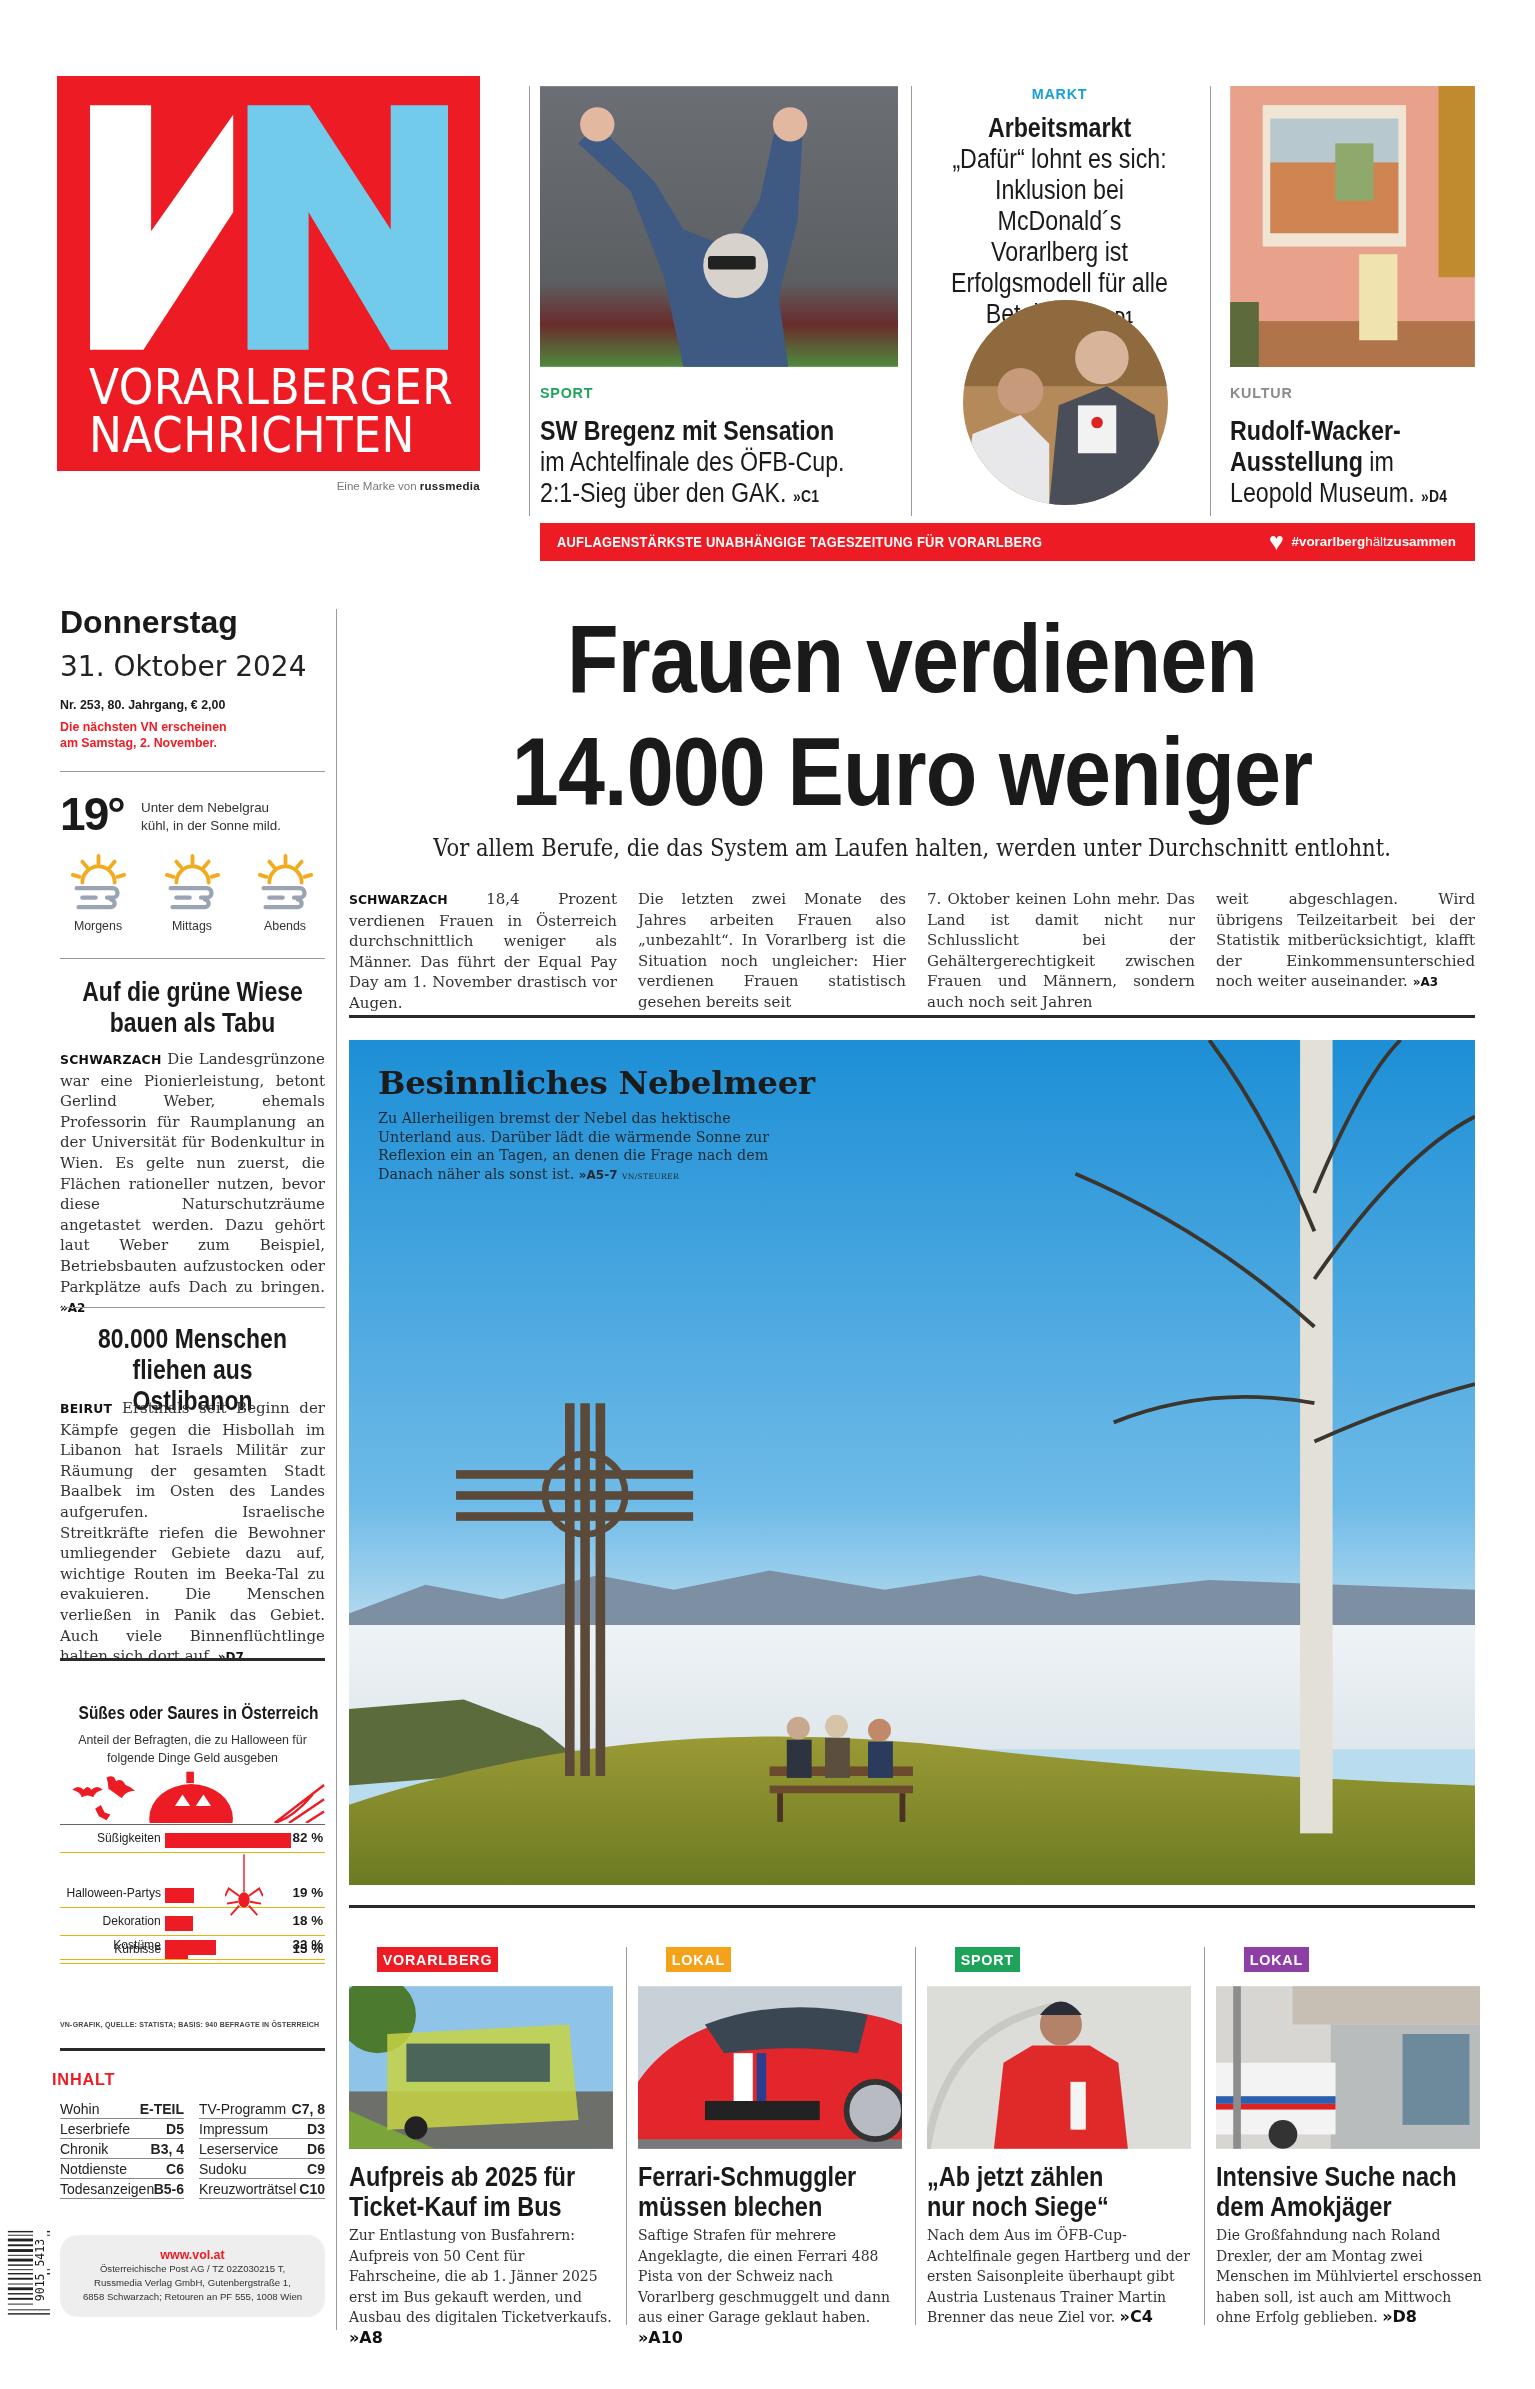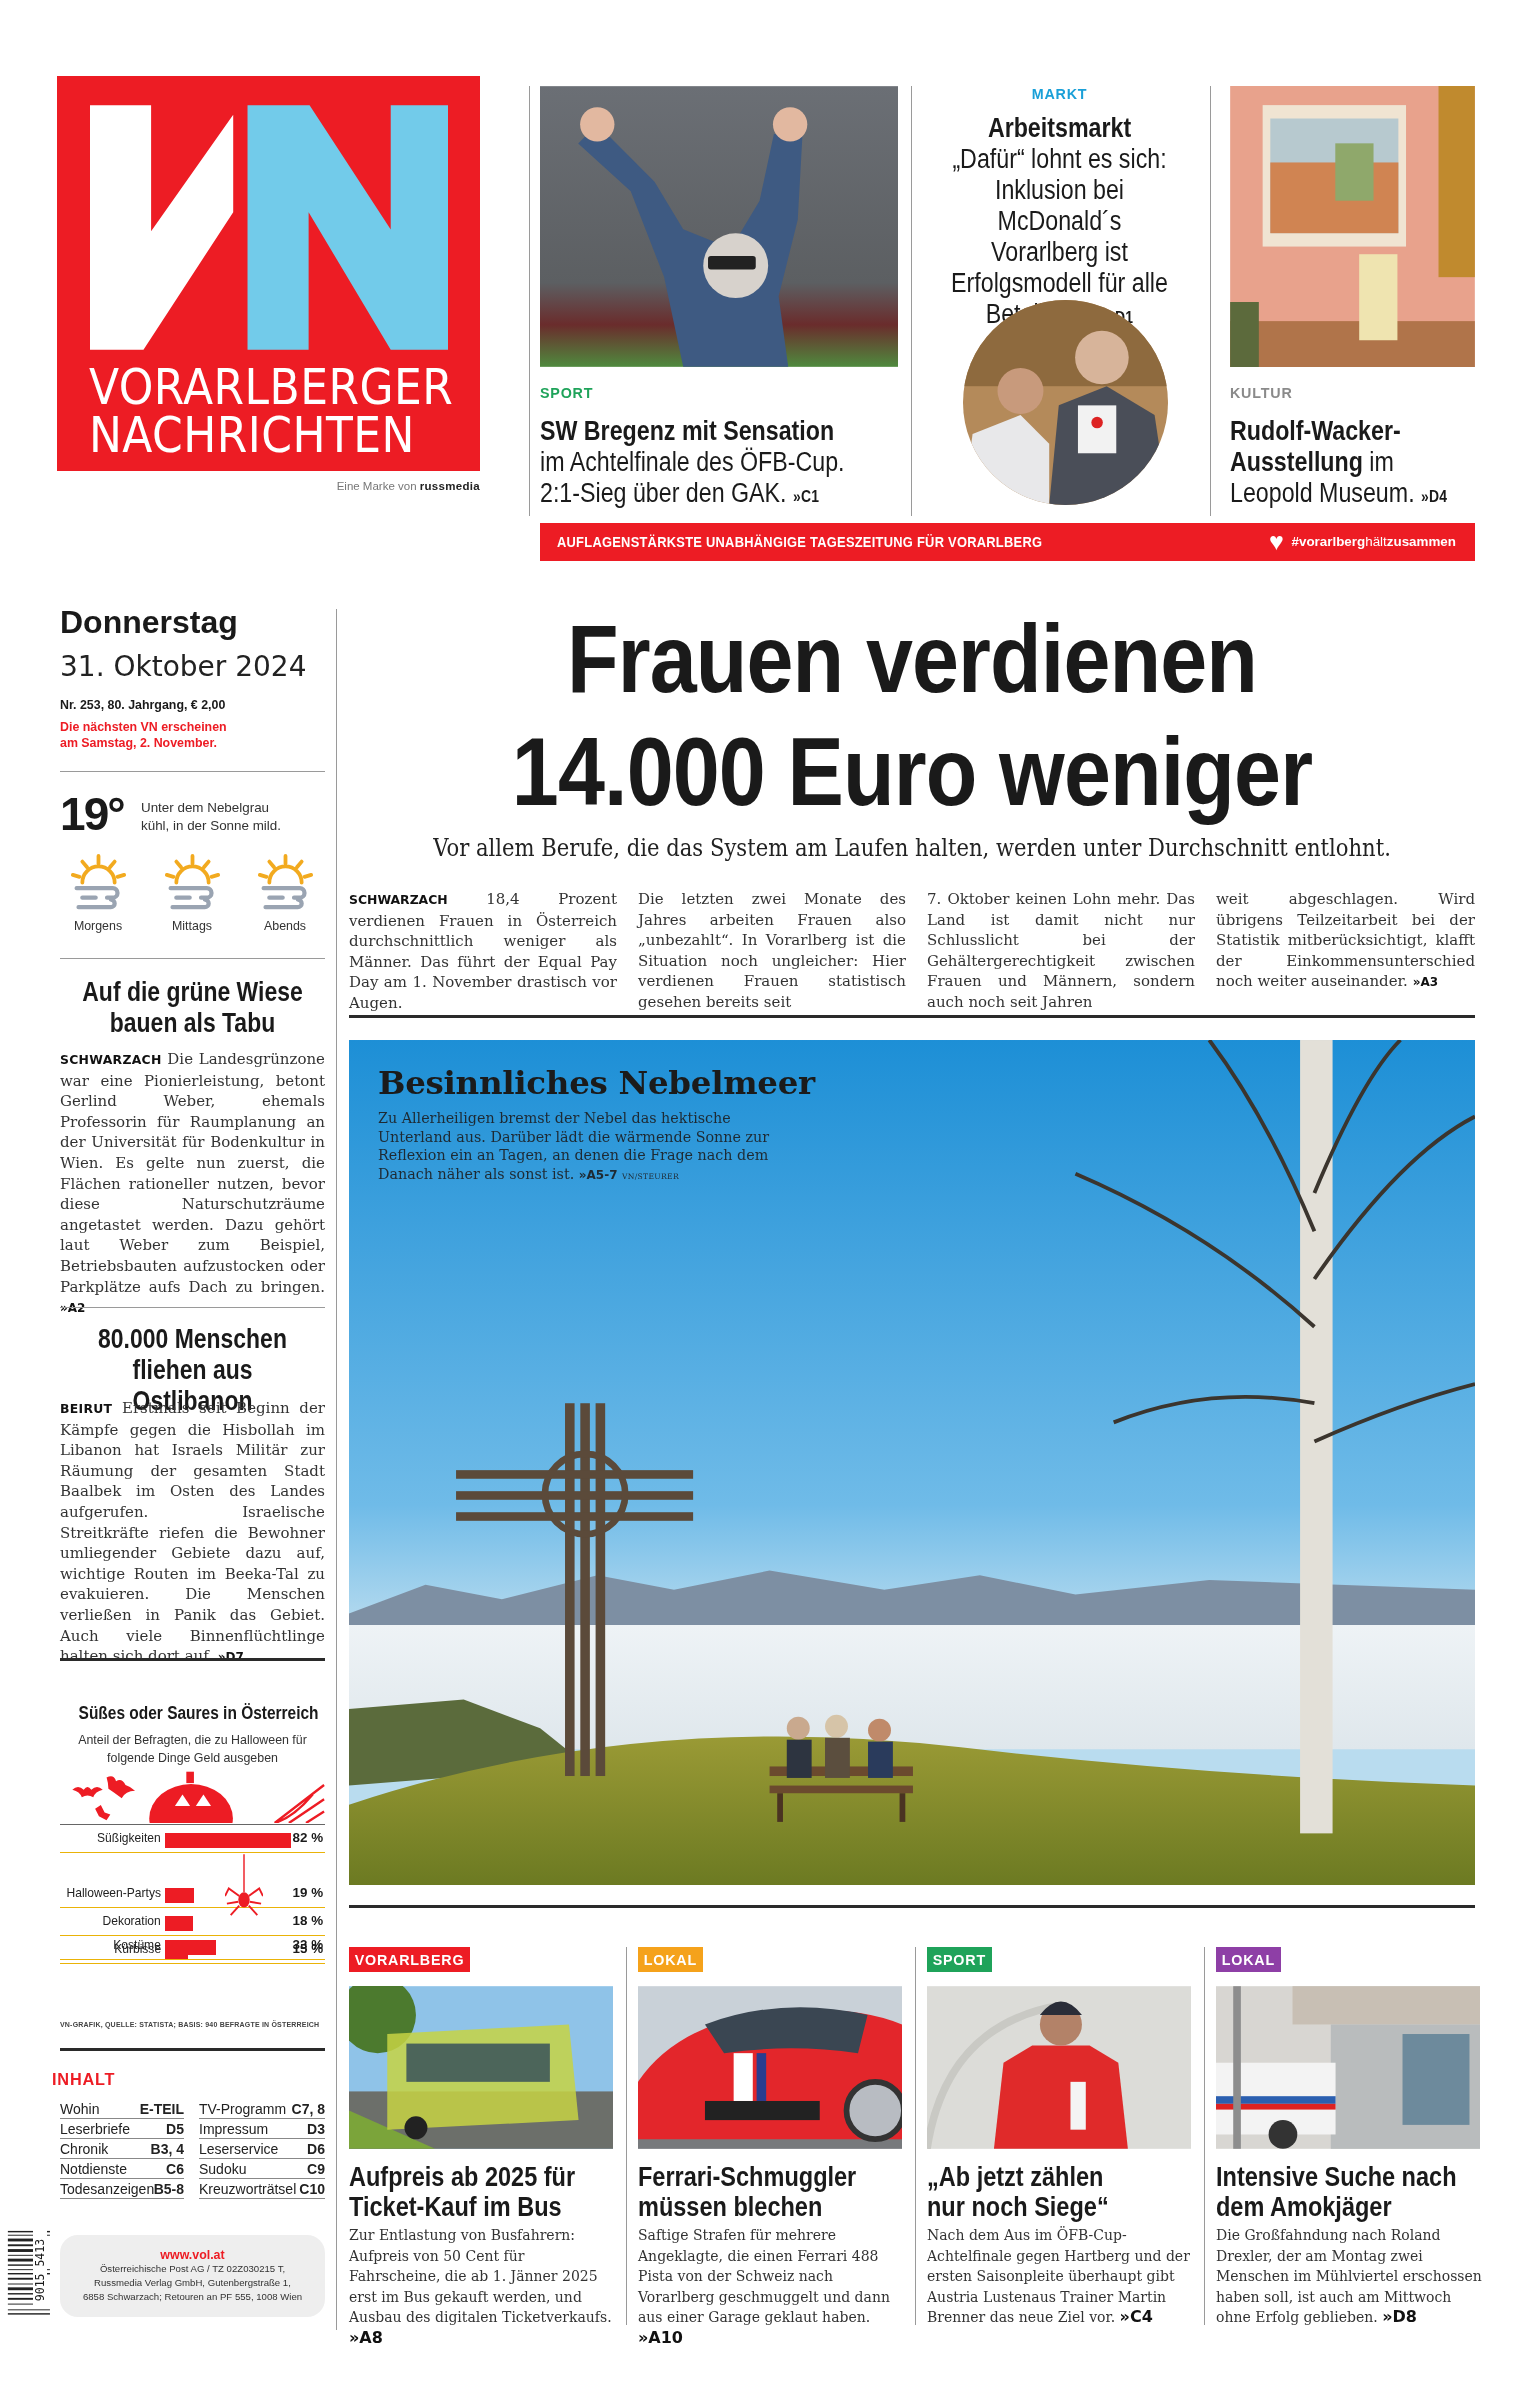--- a/index.html
+++ b/index.html
@@ -43,21 +43,21 @@
   .art-col .r { font-family: "DejaVu Sans", sans-serif; font-weight: bold; font-size: 12px; color: #111; }
 
   
   #main-photo { left: 349px; top: 1040px; width: 1126px; height: 845px; }
   #photo-title { left: 378px; top: 1063px; font-family: "DejaVu Serif", serif; font-weight: bold; font-size: 32.5px; color: #1b1b1b; letter-spacing: -0.3px; }
   #photo-caption { left: 378px; top: 1109px; width: 421px; font-family: "DejaVu Serif", serif; font-size: 14.3px; line-height: 18.6px; color: #1e2a33; }
   #photo-caption .r { font-family: "DejaVu Sans", sans-serif; font-weight: bold; font-size: 12px; }
   #photo-caption .credit { font-size: 7.6px; letter-spacing: 0.3px; }
 
   
-  .b-tag { position: absolute; top: 1947px; height: 25px; padding: 4.8px 5.7px 0 5.7px; color: #fff; font-weight: bold; font-size: 14.3px; letter-spacing: 0.8px; }
+  .b-tag { position: absolute; top: 1947px; height: 25px; padding: 4.8px 5.7px 0 5.7px; color: #fff; font-weight: bold; font-size: 14.3px; letter-spacing: 0.8px; margin-left: 28px; }
   .b-photo { position: absolute; top: 1986px; width: 264px; height: 163px; overflow: hidden; }
   .b-head { position: absolute; top: 2162px; width: 306px; font-weight: bold; font-size: 28px; line-height: 30px; transform: scaleX(0.84); transform-origin: left top; white-space: nowrap; }
   .b-body { position: absolute; top: 2225px; width: 266px; font-family: "DejaVu Serif", serif; font-size: 14px; line-height: 20.6px; color: #333; }
   .b-body .r { font-family: "DejaVu Sans", sans-serif; font-weight: bold; font-size: 16px; color: #111; }
 
   
   #chart-title { left: 60px; top: 1703px; width: 265px; text-align: center; font-weight: bold; font-size: 18px; transform: scaleX(0.86); transform-origin: center top; white-space: nowrap; }
   #chart-sub { left: 60px; top: 1731px; width: 265px; text-align: center; font-size: 12.4px; line-height: 18px; color: #333; }
   .c-row { position: absolute; left: 60px; width: 265px; height: 27px; border-bottom: 1px solid #eab308; }
   .c-label { position: absolute; right: 164px; top: 3.8px; font-size: 13.4px; white-space: nowrap; color: #222; transform: scaleX(0.9); transform-origin: right top; }
@@ -329,21 +329,21 @@
 </div>
 <div id="chart-source" class="abs">VN-GRAFIK, QUELLE: STATISTA; BASIS: 940 BEFRAGTE IN ÖSTERREICH</div>
 <div class="hrule dark" style="left:60px; top:2048px; width:265px;"></div>
 
 <div id="inhalt-title" class="abs">INHALT</div>
 <div id="toc" class="abs" style="left:0; top:0;">
     <div class="toc-row" style="left:60px; top:2099px; width:124px;"><span>Wohin</span><span class="p">E-TEIL</span></div>
     <div class="toc-row" style="left:60px; top:2119px; width:124px;"><span>Leserbriefe</span><span class="p">D5</span></div>
     <div class="toc-row" style="left:60px; top:2139px; width:124px;"><span>Chronik</span><span class="p">B3, 4</span></div>
     <div class="toc-row" style="left:60px; top:2159px; width:124px;"><span>Notdienste</span><span class="p">C6</span></div>
-    <div class="toc-row" style="left:60px; top:2179px; width:124px;"><span>Todesanzeigen</span><span class="p">B5-8</span></div>
+    <div class="toc-row" style="left:60px; top:2179px; width:124px;"><span>Todesanzeigen</span><span class="p">B5-6</span></div>
     <div class="toc-row" style="left:199px; top:2099px; width:126px;"><span>TV-Programm</span><span class="p">C7, 8</span></div>
     <div class="toc-row" style="left:199px; top:2119px; width:126px;"><span>Impressum</span><span class="p">D3</span></div>
     <div class="toc-row" style="left:199px; top:2139px; width:126px;"><span>Leserservice</span><span class="p">D6</span></div>
     <div class="toc-row" style="left:199px; top:2159px; width:126px;"><span>Sudoku</span><span class="p">C9</span></div>
     <div class="toc-row" style="left:199px; top:2179px; width:126px;"><span>Kreuzworträtsel</span><span class="p">C10</span></div>
   </div>
 
 <div id="barcode" class="abs">
   <svg width="46" height="88" viewBox="0 0 48 92">
     <g fill="#222">

